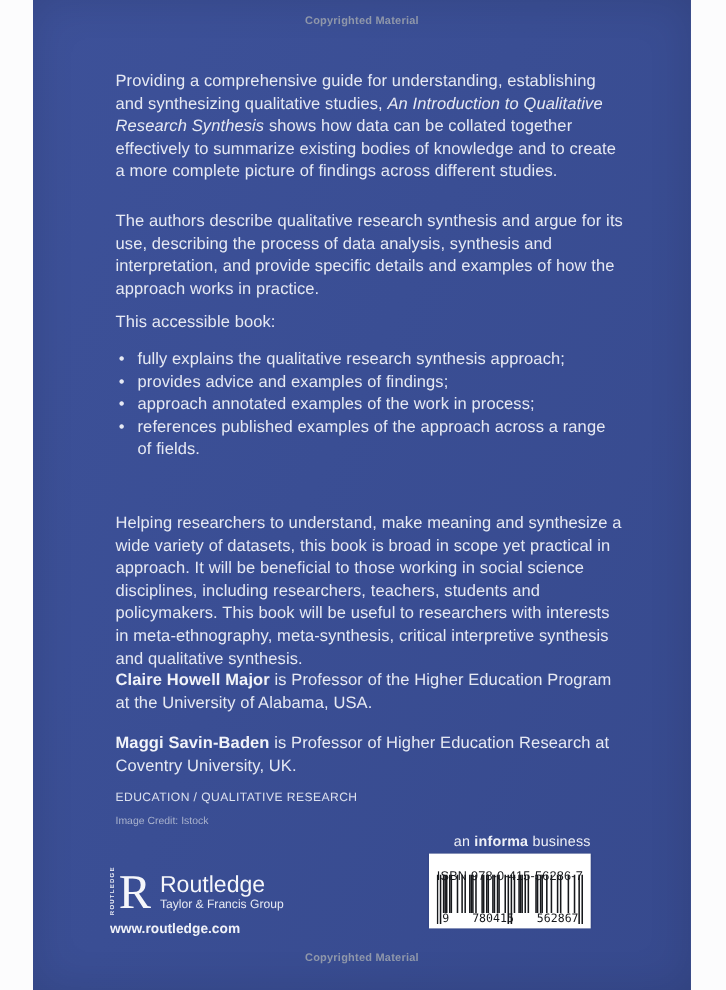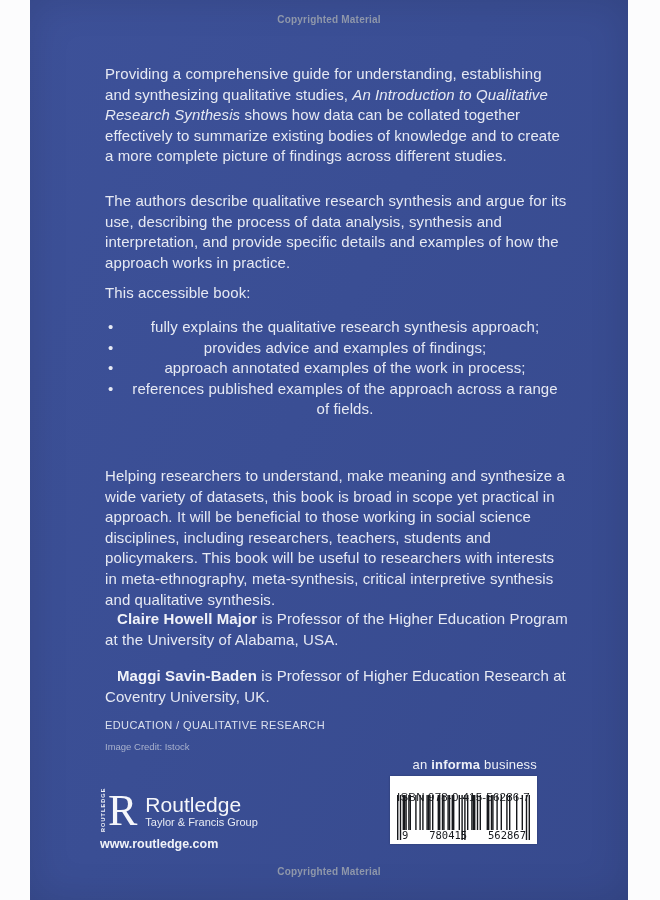--- a/index.html
+++ b/index.html
@@ -23,32 +23,32 @@
   }
   .wm-top{top:14px;}
   .wm-bottom{top:866px;}
 
   .content{position:absolute;left:75px;top:0;width:463px;height:900px;color:#e6e9f3;}
   .content p, .content div.block{margin:0;font-size:15px;line-height:20.6px;letter-spacing:.1px;}
   .abs{position:absolute;left:0;width:100%;}
   .p1{top:64px;}
   .p2{top:191px;}
   .list-intro{top:283px;}
-  .bullets{top:317px;margin:0;padding:0;list-style:none;text-align:center;}
+  .bullets{top:317px;margin:0;padding:0;list-style:none;}
   .bullets li{
     position:relative;padding-left:20px;margin:0;
     font-size:15px;line-height:20.6px;letter-spacing:.1px;max-width:440px;
   }
   .bullets li::before{
     content:"\2022";position:absolute;left:3px;top:0;
   }
   .p3{top:466px;}
   .author1{top:609px;}
   .author2{top:666px;}
-  .author-name{font-weight:700;color:#f1f3f9;margin-left:12px;}
+  .author-name{font-weight:700;color:#f1f3f9;}
   .category{top:719px;font-size:11px;letter-spacing:.4px;color:#dbe0ee;}
   .credit{top:741px;font-size:9.5px;color:#a9b2cd;}
 
   .informa{
     position:absolute;top:757px;right:91px;
     color:#eef0f7;font-size:13px;letter-spacing:.2px;
   }
   .informa b{font-weight:700;}
 
   .isbn-box{

